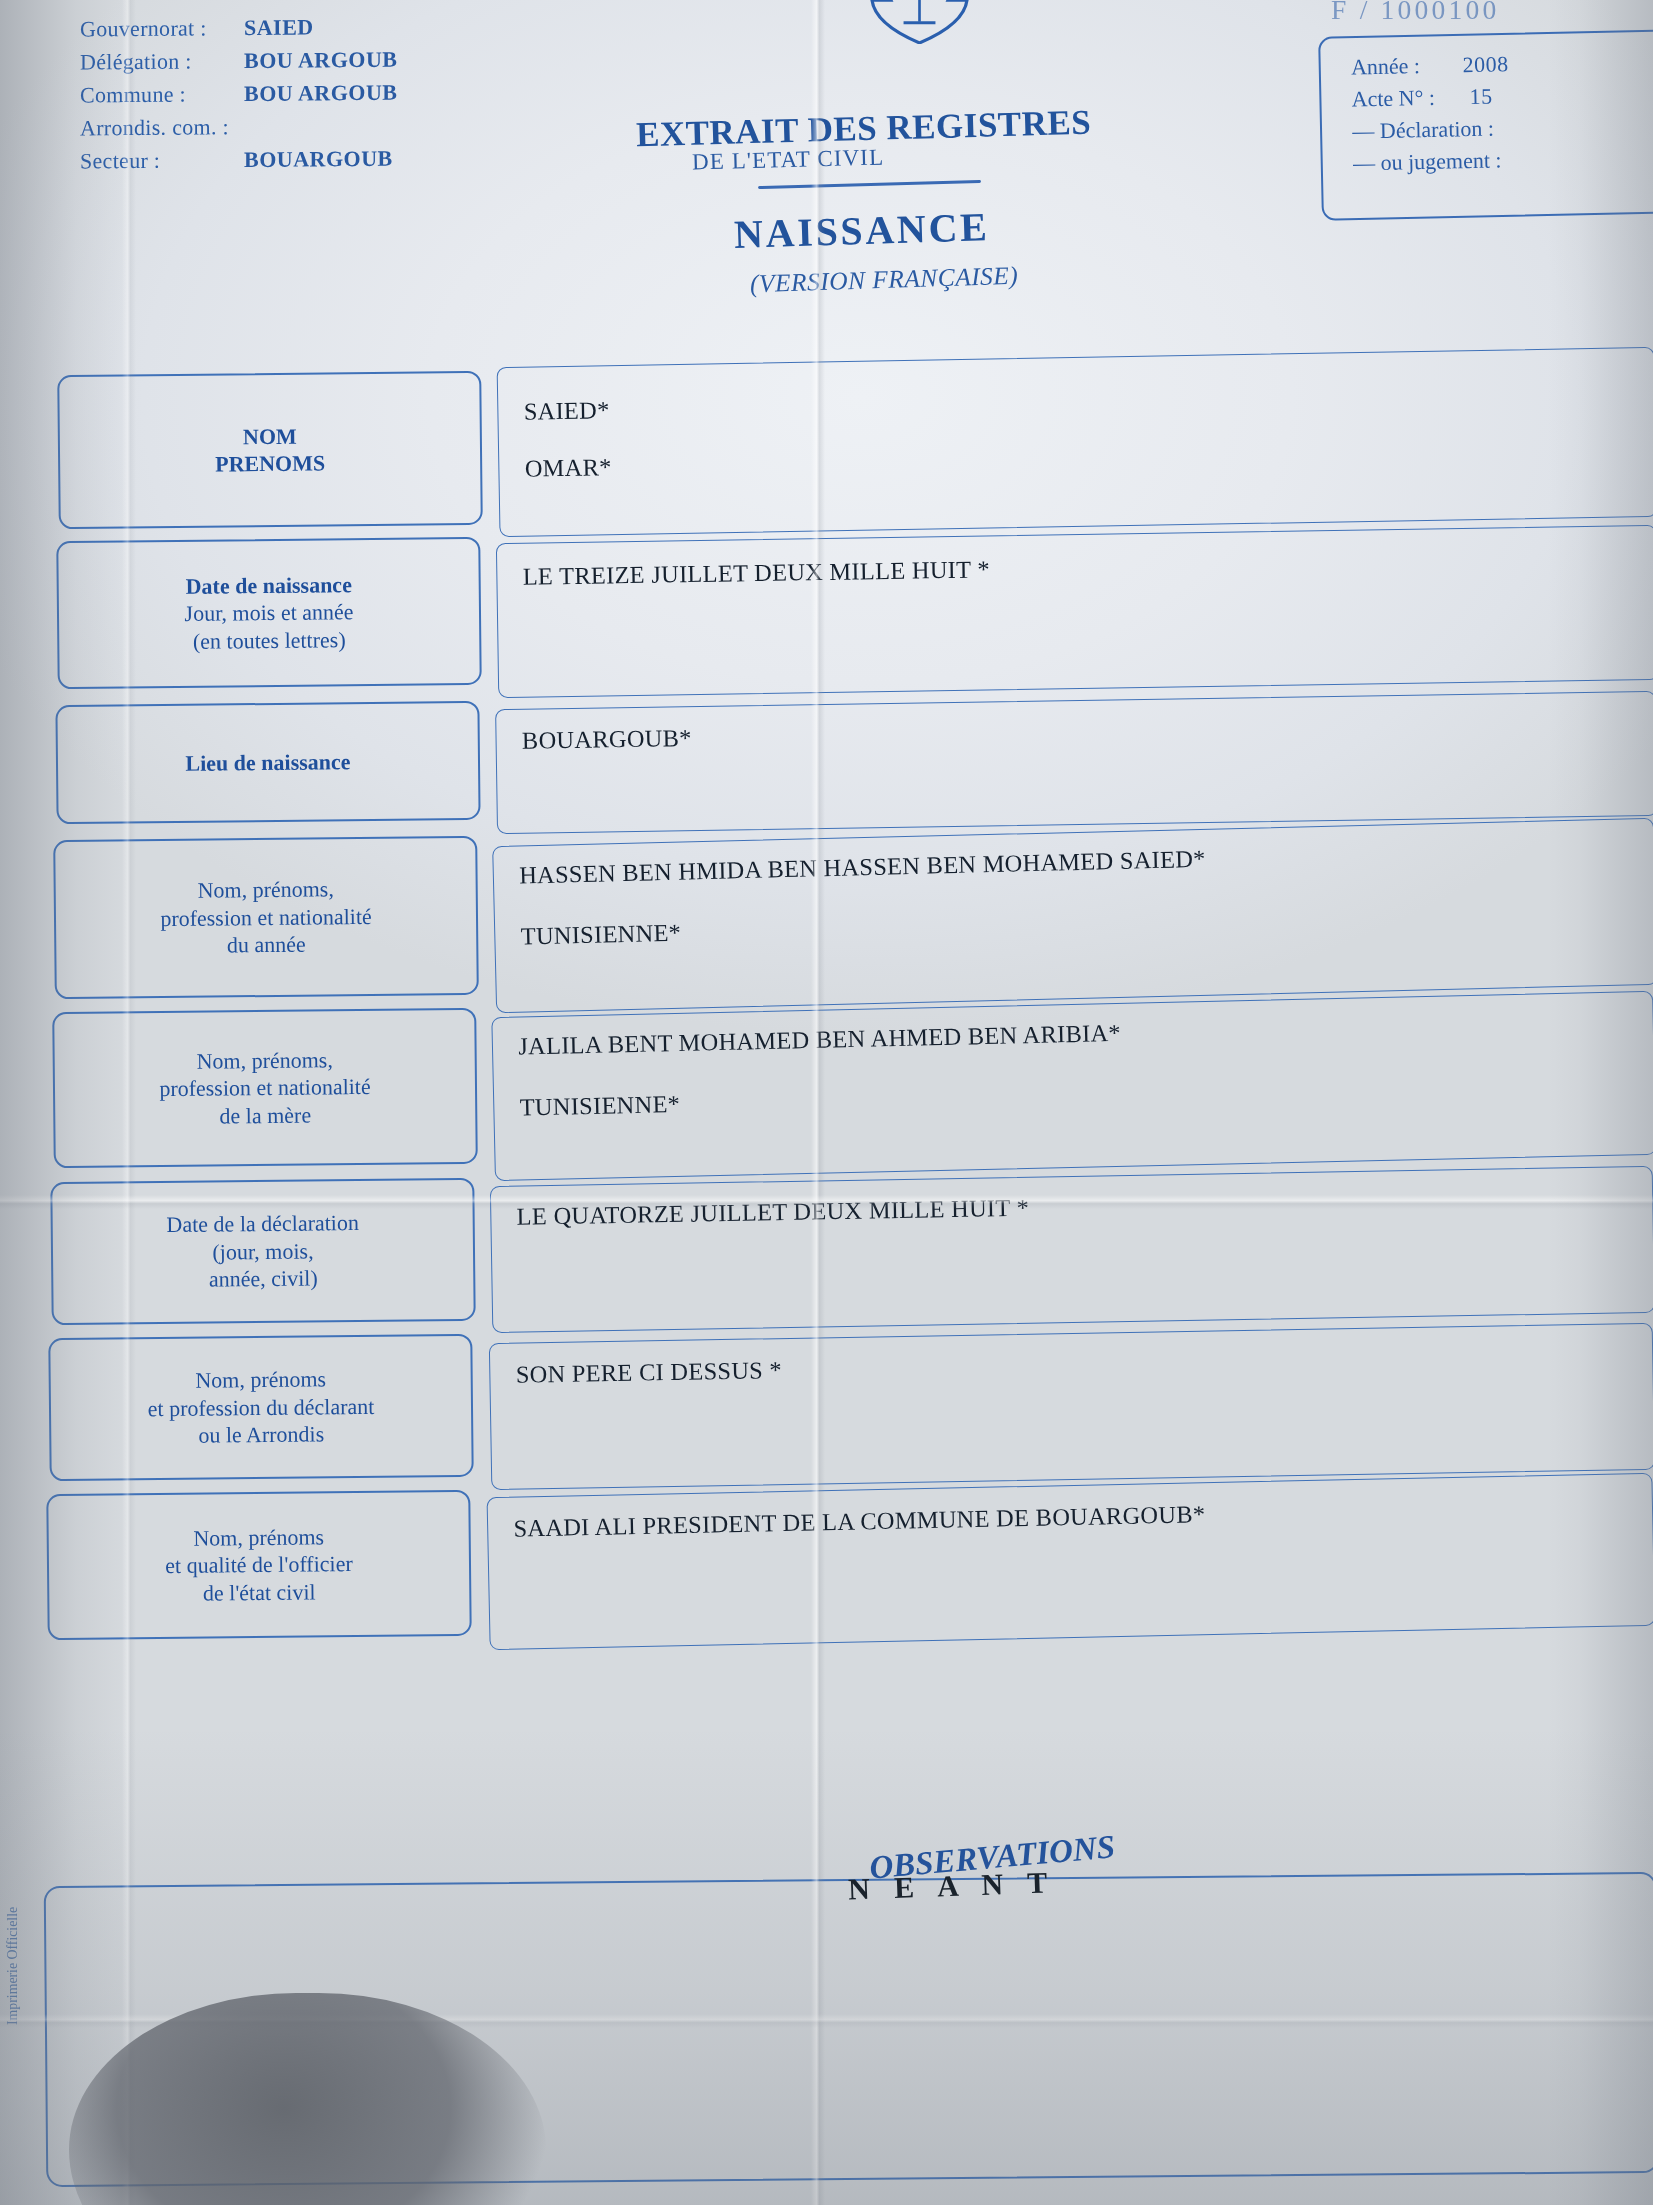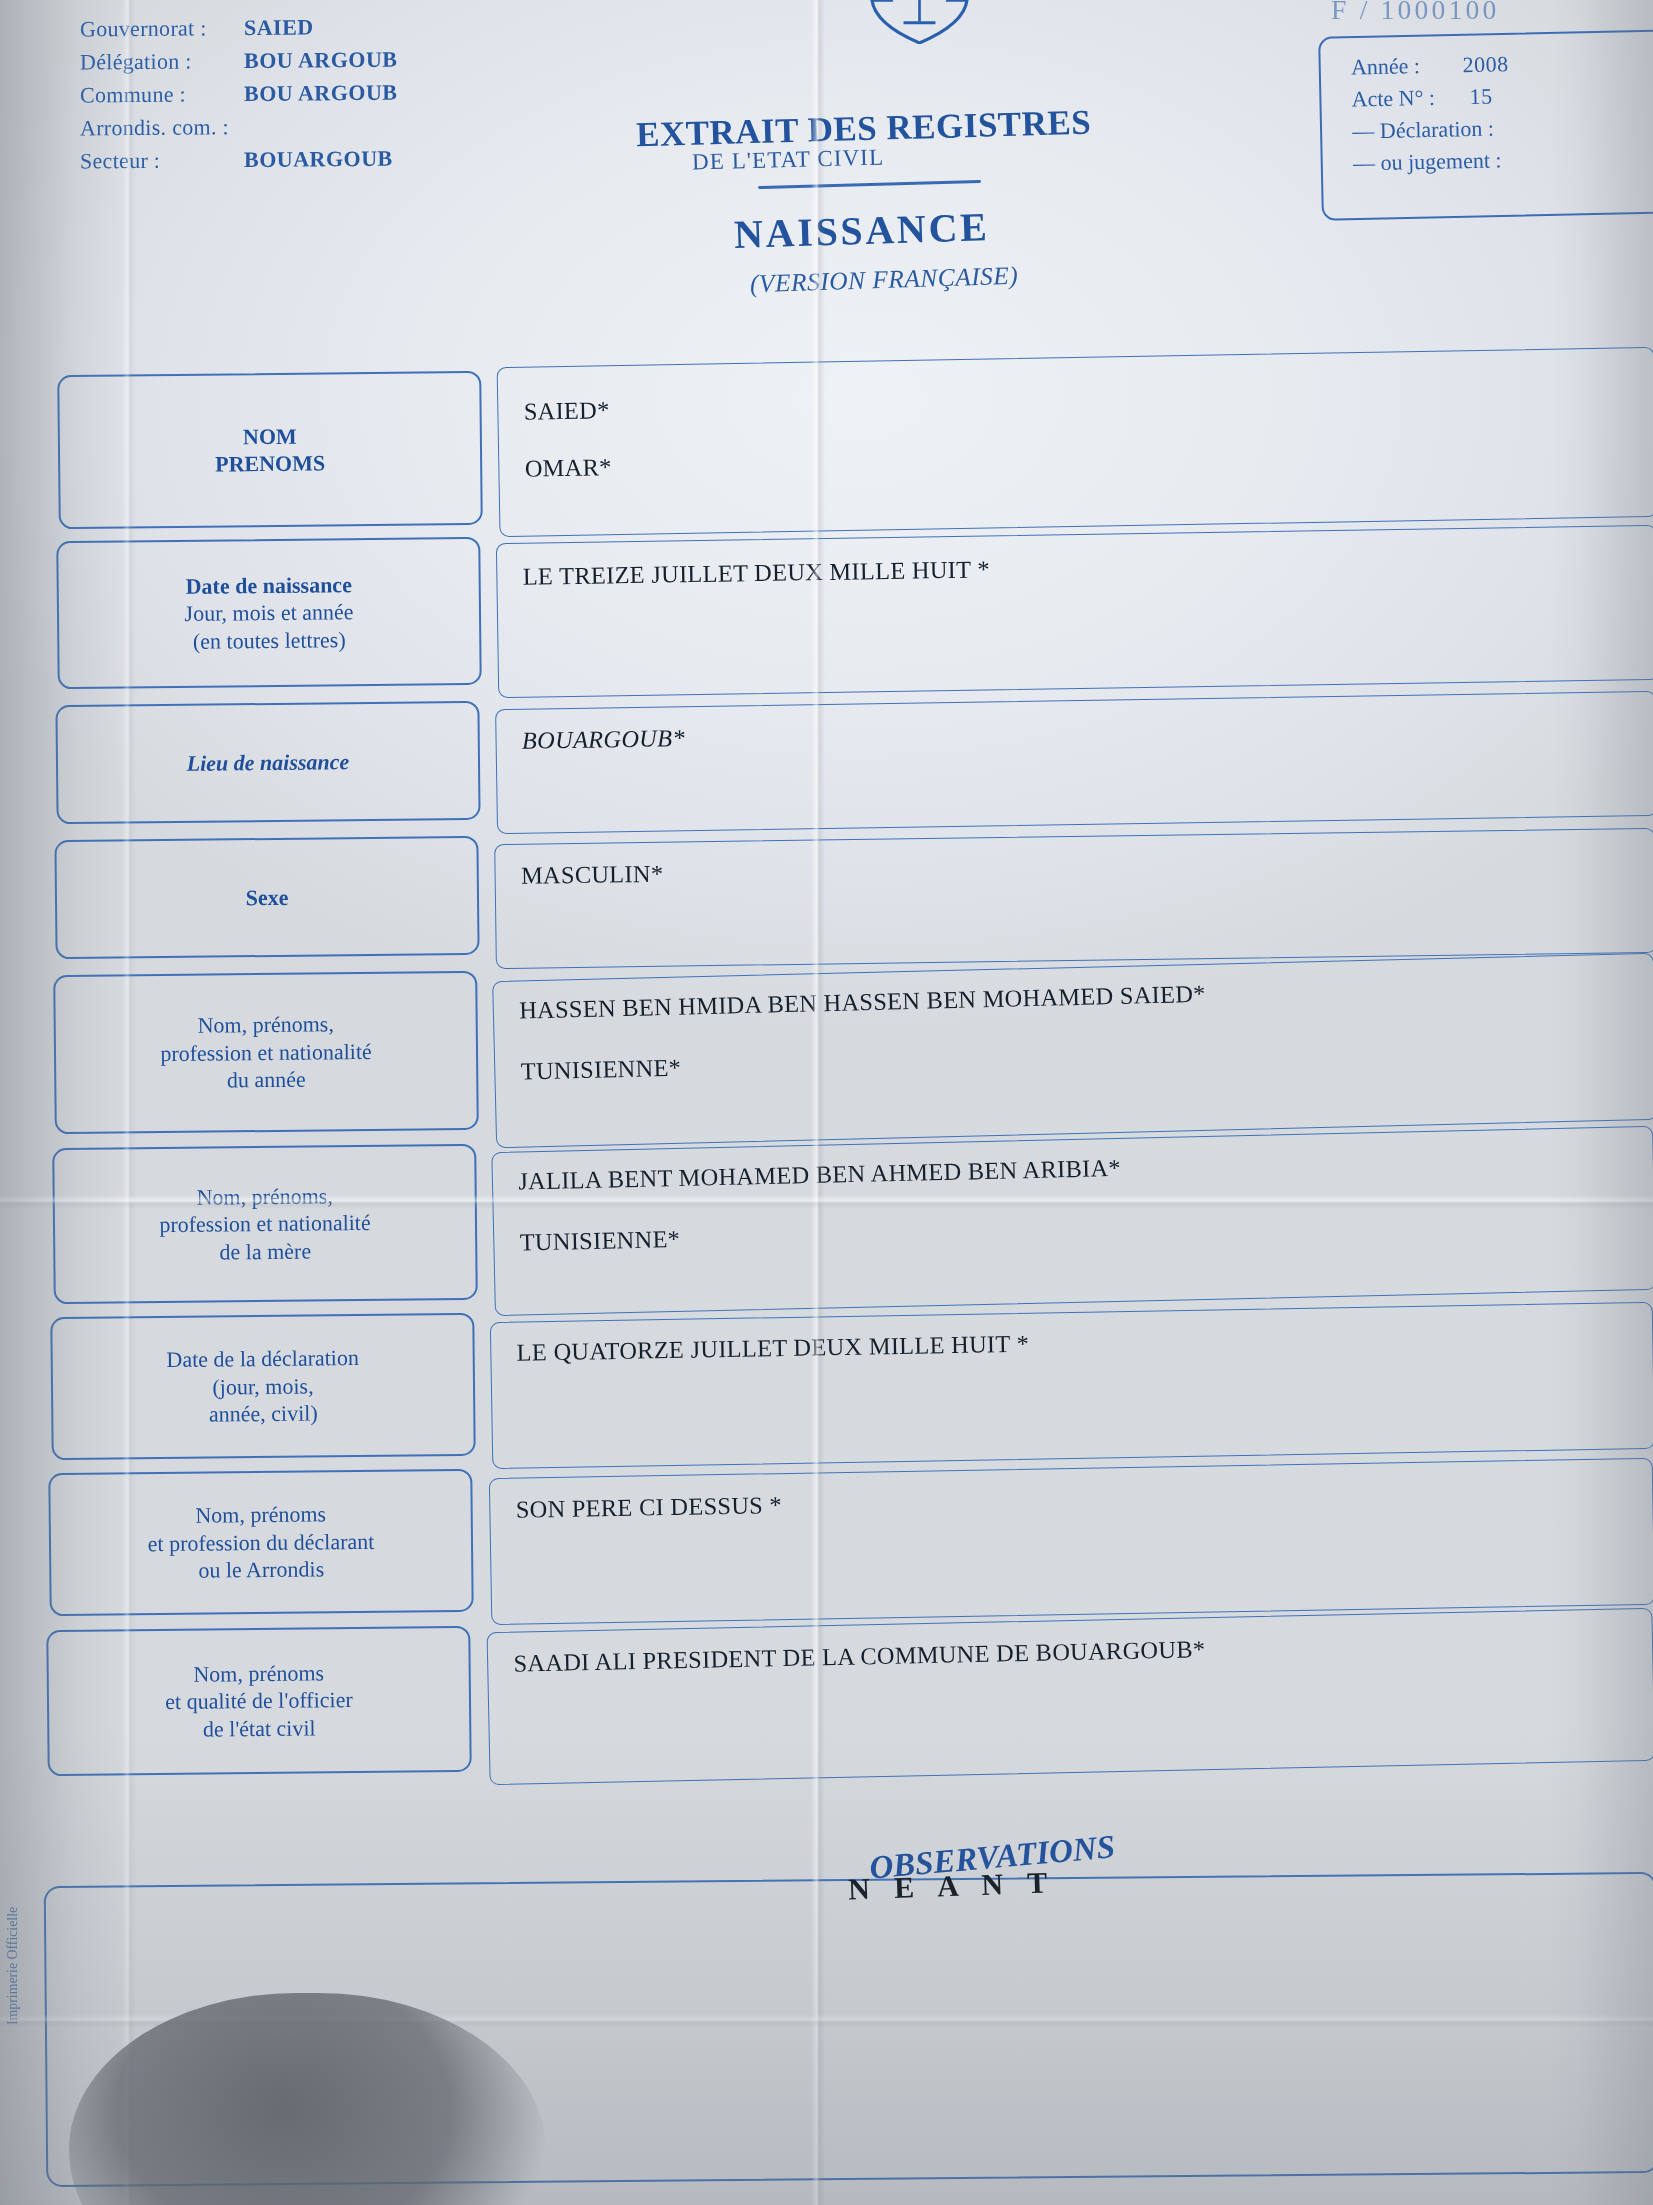--- a/index.html
+++ b/index.html
@@ -378,37 +378,29 @@
       <div class="label-cell" style="left:4.2px; top:4.2px; width:424px; height:148px; transform:rotate(-0.6deg);">
         <div class="bold-lbl">Date de naissance</div>
         <div>Jour, mois et année</div>
         <div>(en toutes lettres)</div>
       </div>
       <div class="value-cell" style="left:444px; top:-1.1px; width:1161px; height:155px; transform:rotate(-0.9deg);">
         <span class="vline" style="margin-top:9.5px;">LE TREIZE JUILLET  DEUX MILLE HUIT *</span>
       </div>
     </div>
 
-    <div class="trow" style="height:130px;font-style:italic;">
+    <div class="trow" style="height:130px;">
       <div class="label-cell bold-lbl" style="left:3.2px; top:3.2px; width:424px; height:119px; transform:rotate(-0.6deg);">
         <div>Lieu de naissance</div>
       </div>
       <div class="value-cell" style="left:443px; top:0px; width:1161px; height:125px; transform:rotate(-0.9deg);">
         <span class="vline" style="margin-top:7.4px;">BOUARGOUB*</span>
       </div>
     </div>
 
-    <div class="trow" style="height:130px;">
-      <div class="label-cell bold-lbl" style="left:2.1px; top:3.2px; width:424px; height:119px; transform:rotate(-0.6deg);">
-        <div>Sexe</div>
-      </div>
-      <div class="value-cell" style="left:442px; top:1.1px; width:1161px; height:125px; transform:rotate(-0.8deg);">
-        <span class="vline" style="margin-top:7.4px;">MASCULIN*</span>
-      </div>
-    </div>
 
     <div class="trow" style="height:167px;">
       <div class="label-cell" style="left:1.1px; top:3.2px; width:424px; height:159px; transform:rotate(-0.6deg);">
         <div>Nom, prénoms,</div>
         <div>profession et nationalité</div>
         <div>du année</div>
       </div>
       <div class="value-cell" style="left:441px; top:-3.2px; width:1162px; height:167px; transform:rotate(-1.4deg);">
         <span class="vline" style="margin-top:5.3px;">HASSEN BEN HMIDA BEN HASSEN BEN MOHAMED SAIED*</span>
         <span class="vline" style="margin-top:33px;">TUNISIENNE*</span>

